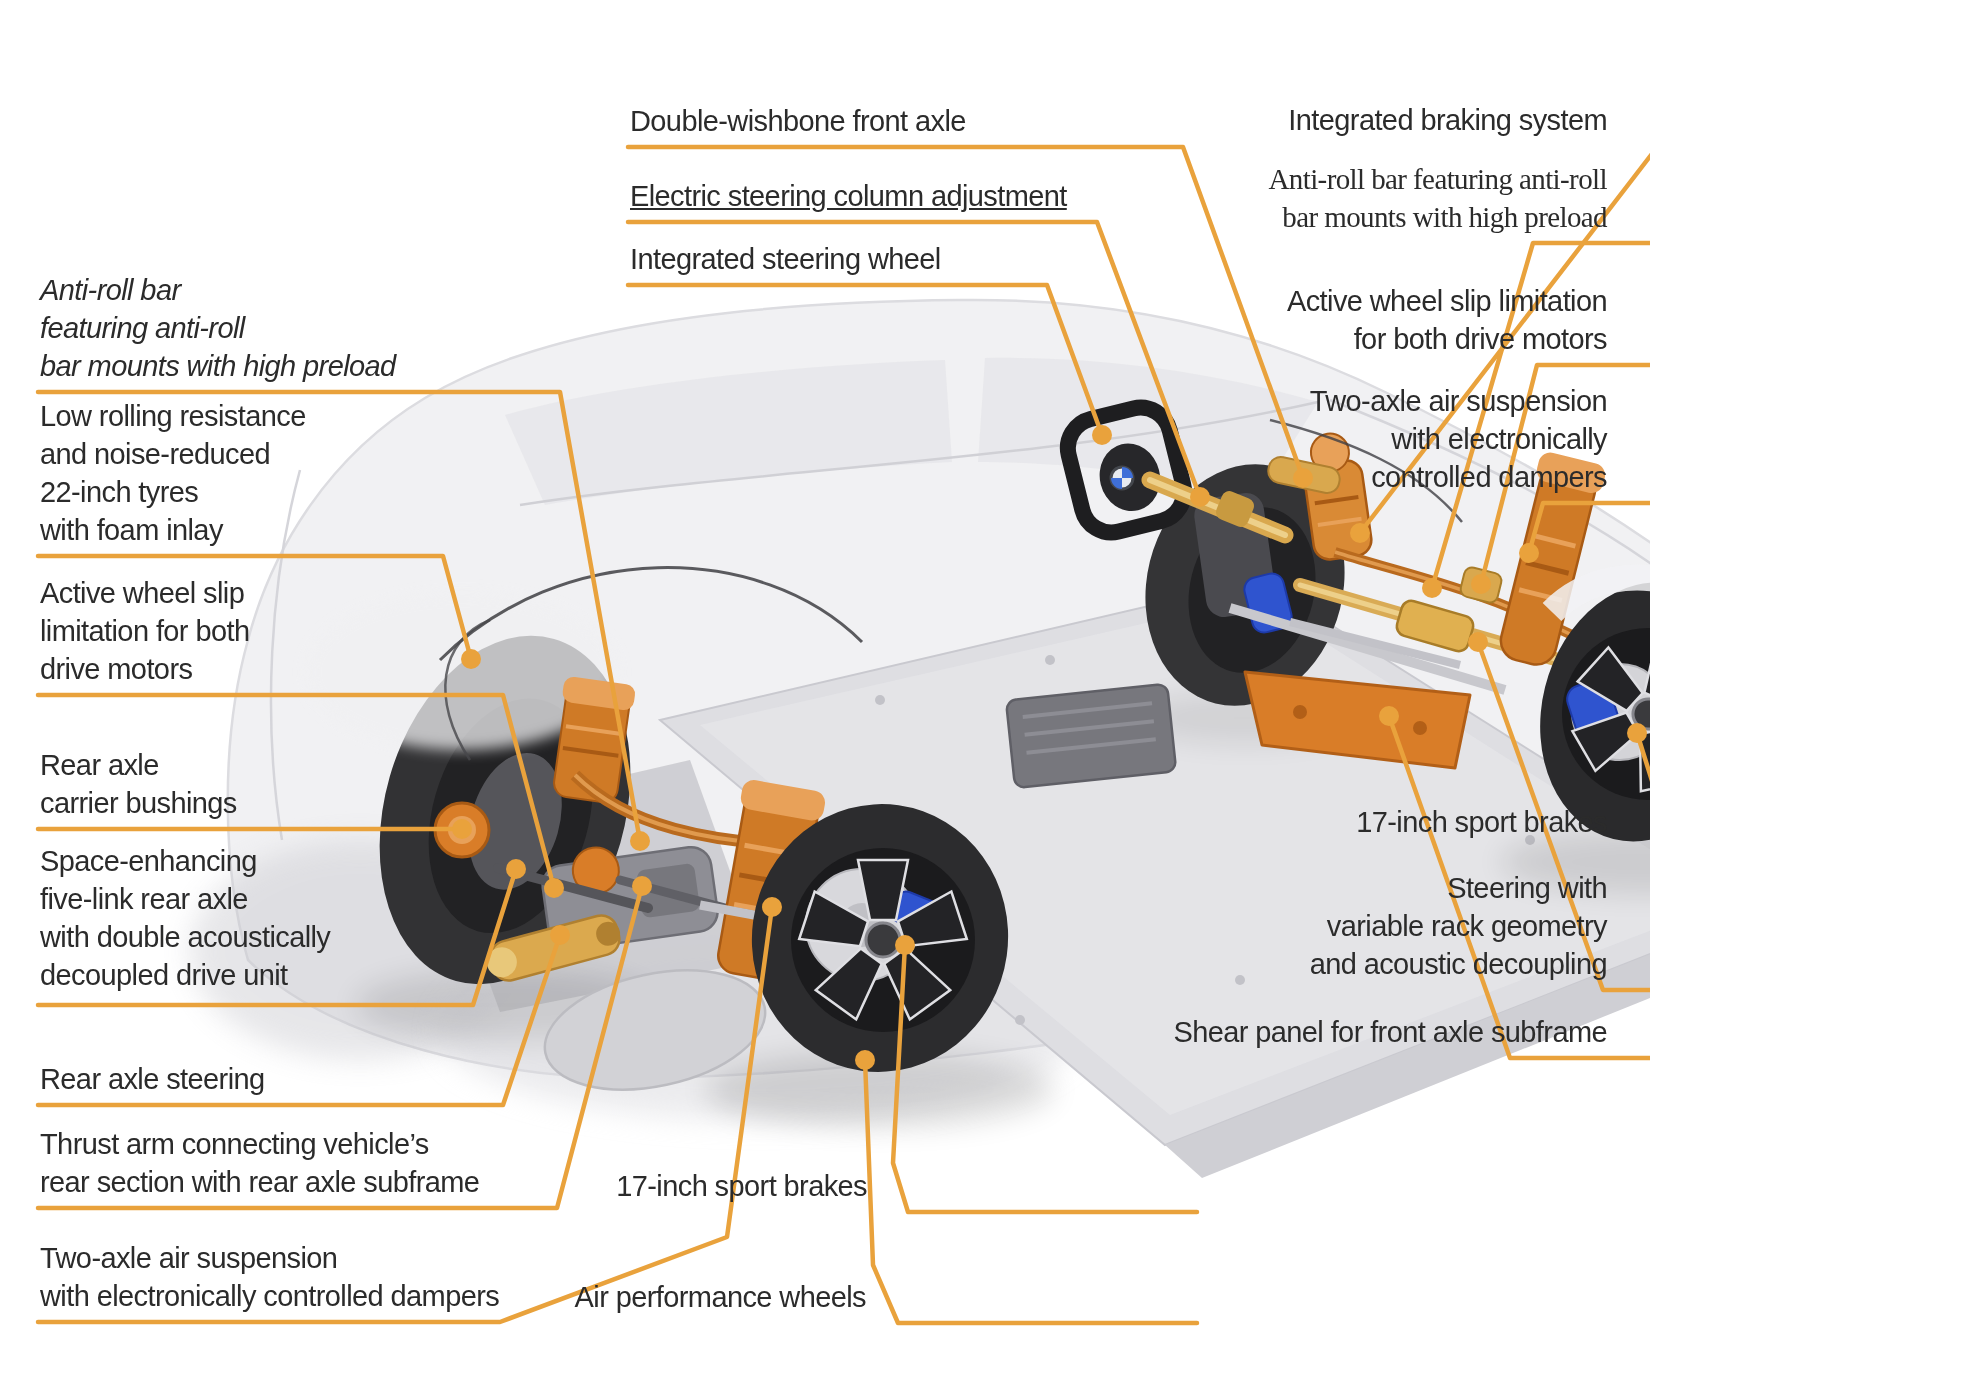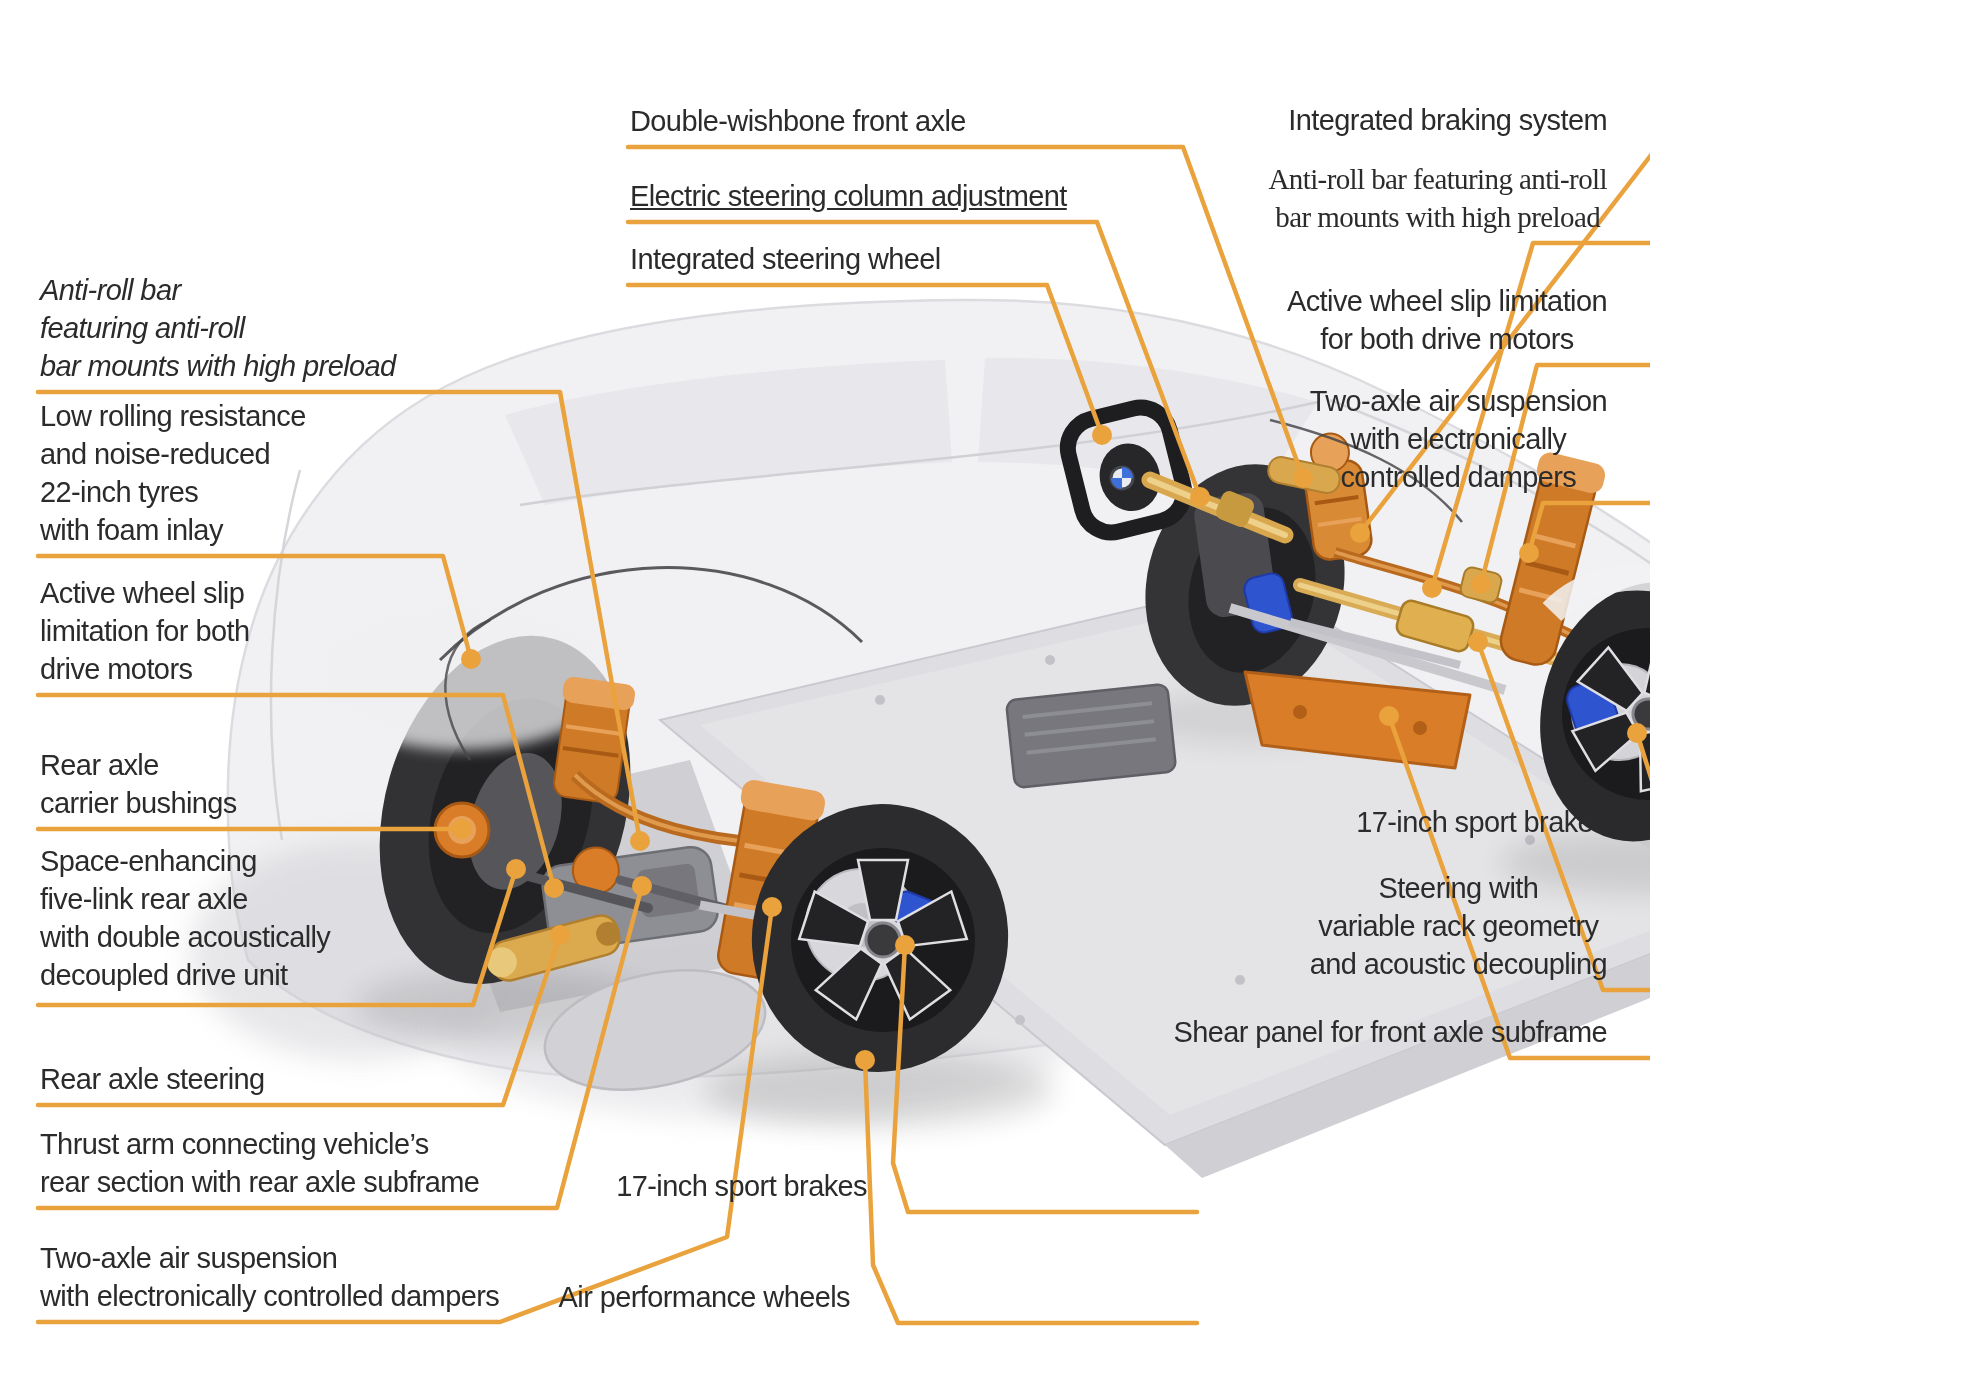--- a/index.html
+++ b/index.html
@@ -14,21 +14,21 @@
   #car-svg{position:absolute;left:0;top:0;}
   .label{
     position:absolute;
     font-size:29px;
     line-height:38px;
     letter-spacing:-0.6px;
     color:#2b2b2b;
     white-space:pre-line;
     z-index:5;
   }
-  .label.r{text-align:center;}
+  .label.r{text-align:right;}
 </style>
 </head>
 <body>
 
 <div id="stage">
 
   <svg id="car-svg" width="1980" height="1400" viewBox="0 0 1980 1400">
     <defs>
       <filter id="soft" x="-40%" y="-40%" width="180%" height="180%">
         <feGaussianBlur stdDeviation="14"></feGaussianBlur>
@@ -358,15 +358,15 @@
   <div class="label" style="left:40px; top:1060px;">Rear axle steering</div>
 
   <div class="label" style="left:40px; top:1125px;">Thrust arm connecting vehicle’s
 rear section with rear axle subframe</div>
 
   <div class="label" style="left:40px; top:1239px;">Two-axle air suspension
 with electronically controlled dampers</div>
 
   <div class="label r" style="right:783px; top:1167px;">17-inch sport brakes</div>
 
-  <div class="label r" style="right:800px; top:1278px;">Air performance wheels</div>
+  <div class="label r" style="right:784px; top:1278px;">Air performance wheels</div>
 
 </div>
 
 </body></html>

